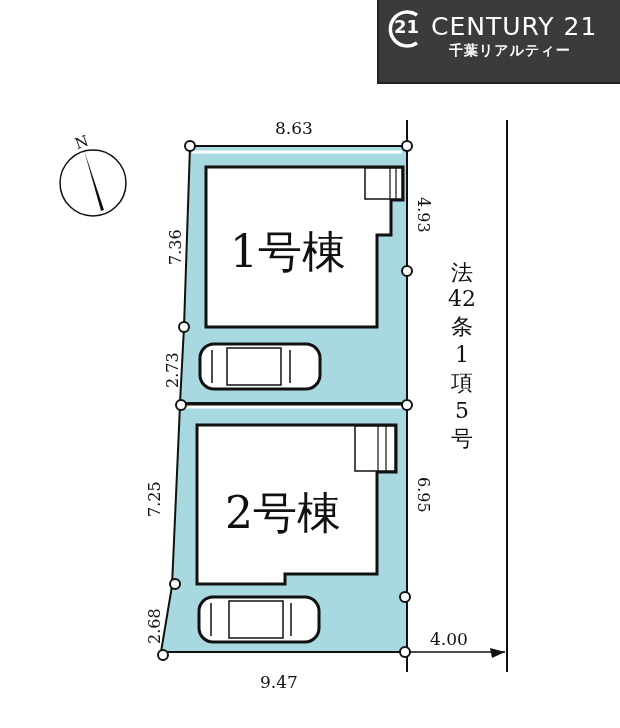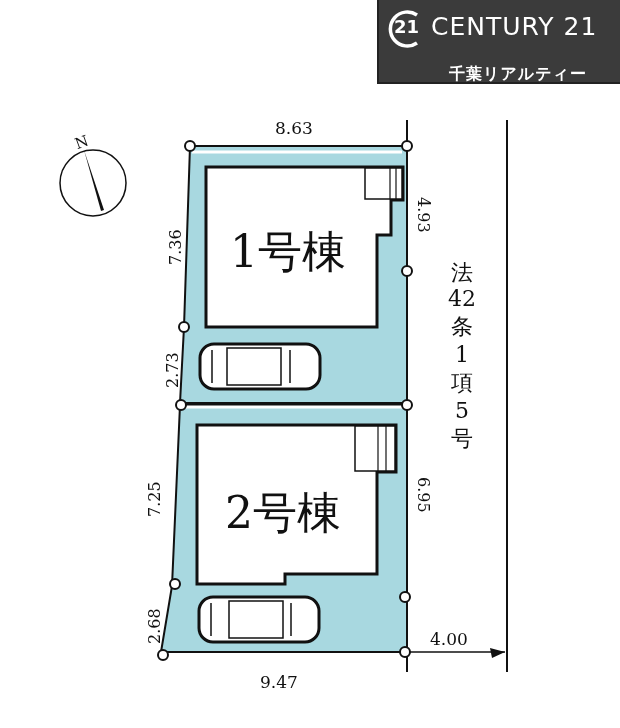--- a/index.html
+++ b/index.html
@@ -1,19 +1,19 @@
 <!DOCTYPE html>
 <html><head>
 <meta charset="utf-8">
 <style>
   html, body { margin:0; padding:0; background:#ffffff; }
   body { width:620px; height:728px; position:relative; overflow:hidden; font-family:"DejaVu Serif", serif; }
   .logo { position:absolute; left:377px; top:0; width:243px; height:84px; background:#3b3b3b; box-sizing:border-box; border-left:2px solid #222; border-bottom:2px solid #222; }
   .logo-main { position:absolute; left:52px; top:12px; color:#fff; font-family:"DejaVu Sans", sans-serif; font-weight:normal; font-size:25px; letter-spacing:1px; white-space:nowrap; }
-  .logo-sub { position:absolute; left:70px; top:64px; color:#fff; font-family:"DejaVu Sans", sans-serif; font-weight:bold; font-size:16px; letter-spacing:1px; white-space:nowrap; }
+  .logo-sub { position:absolute; left:70px; top:42px; color:#fff; font-family:"DejaVu Sans", sans-serif; font-weight:bold; font-size:14px; letter-spacing:1px; white-space:nowrap; }
   .logo-mark { position:absolute; left:8px; top:9px; width:40px; height:40px; }
   .logo-num { position:absolute; left:15px; top:16px; color:#fff; font-family:"DejaVu Sans", sans-serif; font-weight:bold; font-size:18px; }
   svg.plan { position:absolute; left:0; top:0; }
   .lbl { font-family:"DejaVu Serif", serif; fill:#111; }
 </style>
 </head>
 <body>
 
 <div class="logo">
   <svg class="logo-mark" viewBox="0 0 40 40">

